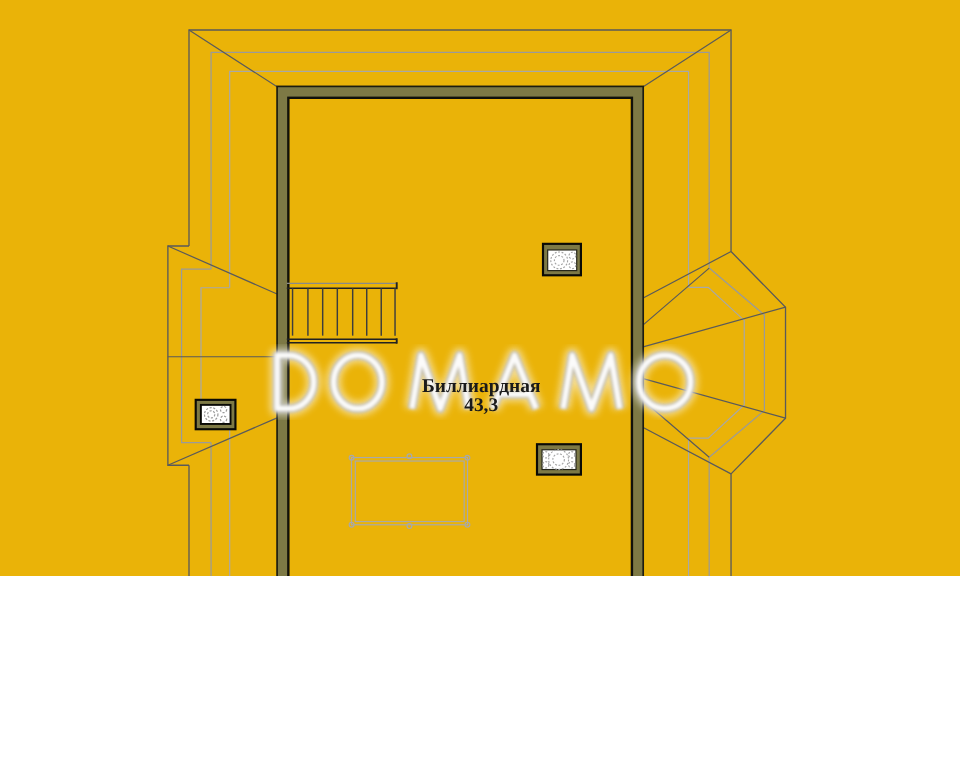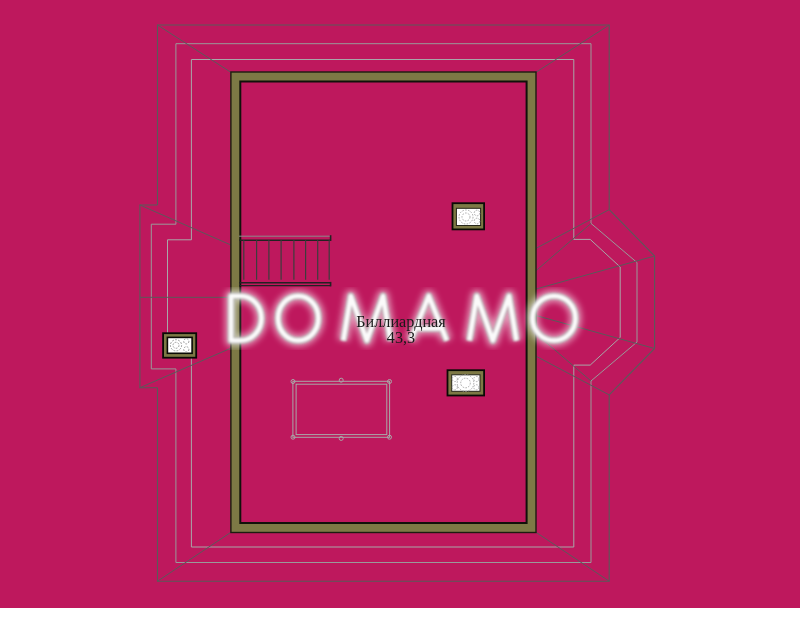--- a/index.html
+++ b/index.html
@@ -1,17 +1,17 @@
 <!DOCTYPE html>
 <html><head>
 <meta charset="utf-8">
 <style>
   html,body{margin:0;padding:0;background:#ffffff;}
-  .page{position:relative;width:800px;height:608px;background:#be185d;overflow:hidden;
-        font-family:"Liberation Sans",sans-serif;}
+  .page{position:relative;width:800px;height:480px;background:#eab308;overflow:hidden;
+        font-family:"Liberation Sans",sans-serif;font-weight:bold;}
 </style>
 </head>
 <body>
 <div class="page">
 <svg width="800" height="640" viewBox="0 0 800 640" xmlns="http://www.w3.org/2000/svg">
   <defs>
     <filter id="wmblur" x="-20%" y="-20%" width="140%" height="140%">
       <feGaussianBlur stdDeviation="1.3"></feGaussianBlur>
     </filter>
     <filter id="wmblur2" x="-20%" y="-20%" width="140%" height="140%">

